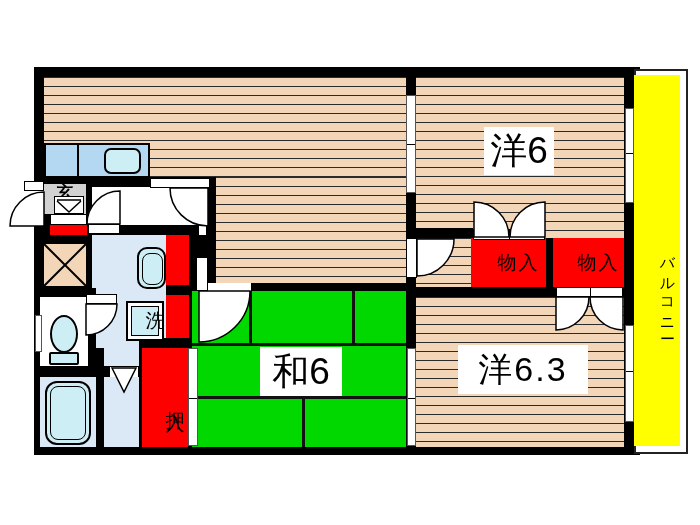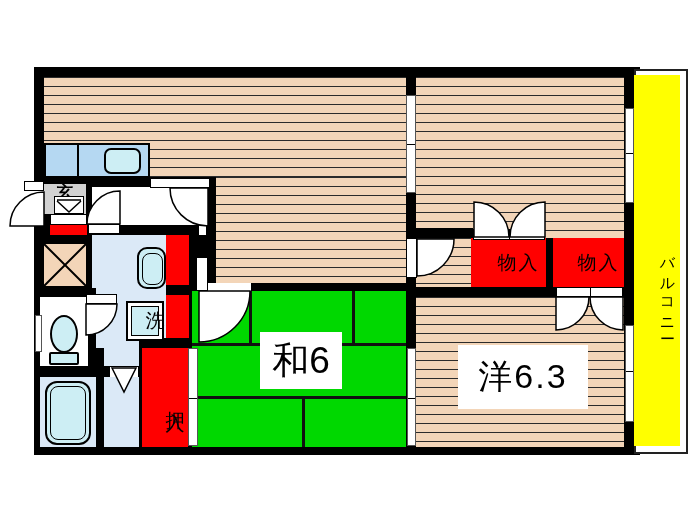--- a/index.html
+++ b/index.html
@@ -132,22 +132,23 @@
     <div style="position:absolute;left:33px;top:0;width:1px;height:100%;background:#000;"></div>
   </div>
 
   <div class="abs leaf" style="left:24px;top:181px;width:20px;height:10px;"></div>
   <div class="abs leaf" style="left:150px;top:178px;width:60px;height:10px;"></div>
   <div class="abs leaf" style="left:88px;top:224px;width:32px;height:10px;"></div>
   <div class="abs leaf" style="left:86px;top:294px;width:31px;height:10px;"></div>
   <div class="abs leaf" style="left:196px;top:257px;width:12px;height:34px;"></div>
   <div class="abs leaf" style="left:406px;top:238px;width:11px;height:40px;"></div>
 
-  <div class="abs label" style="left:260px;top:332px;width:82px;height:57px;font-size:37px;">和6</div>
-  <div class="abs label" style="left:458px;top:345px;width:130px;height:64px;font-size:34px;letter-spacing:2px;">洋6.3</div>
+  <div class="abs label" style="left:484px;top:127px;width:70px;height:48px;font-size:37px;">洋6</div>
+  <div class="abs label" style="left:260px;top:347px;width:82px;height:49px;font-size:37px;">和6</div>
+  <div class="abs label" style="left:458px;top:345px;width:130px;height:49px;font-size:34px;letter-spacing:2px;">洋6.3</div>
 
   <svg width="700" height="525">
     <path d="M44,226 L44,192 A34,34 0 0 0 10,226 Z" fill="#fff" stroke="#000" stroke-width="1.5"></path>
     <path d="M120,224 L120,191 A33,33 0 0 0 87,224 Z" fill="#fff" stroke="#000" stroke-width="1.5"></path>
     <path d="M208,188 L170,188 A38,38 0 0 0 208,226 Z" fill="#fff" stroke="#000" stroke-width="1.5"></path>
     <path d="M86,304 L117,304 A31,31 0 0 1 86,335 Z" fill="#fff" stroke="#000" stroke-width="1.5"></path>
     <path d="M199,291 L250,291 A51,51 0 0 1 199,342 Z" fill="#fff" stroke="#000" stroke-width="1.5"></path>
     <path d="M417,239 L454,239 A37,37 0 0 1 417,276 Z" fill="#fff" stroke="#000" stroke-width="1.5"></path>
     <path d="M474,237 L474,202 A35,35 0 0 1 509,237 Z" fill="#fff" stroke="#000" stroke-width="1.5"></path>
     <path d="M545,237 L545,202 A35,35 0 0 0 510,237 Z" fill="#fff" stroke="#000" stroke-width="1.5"></path>

